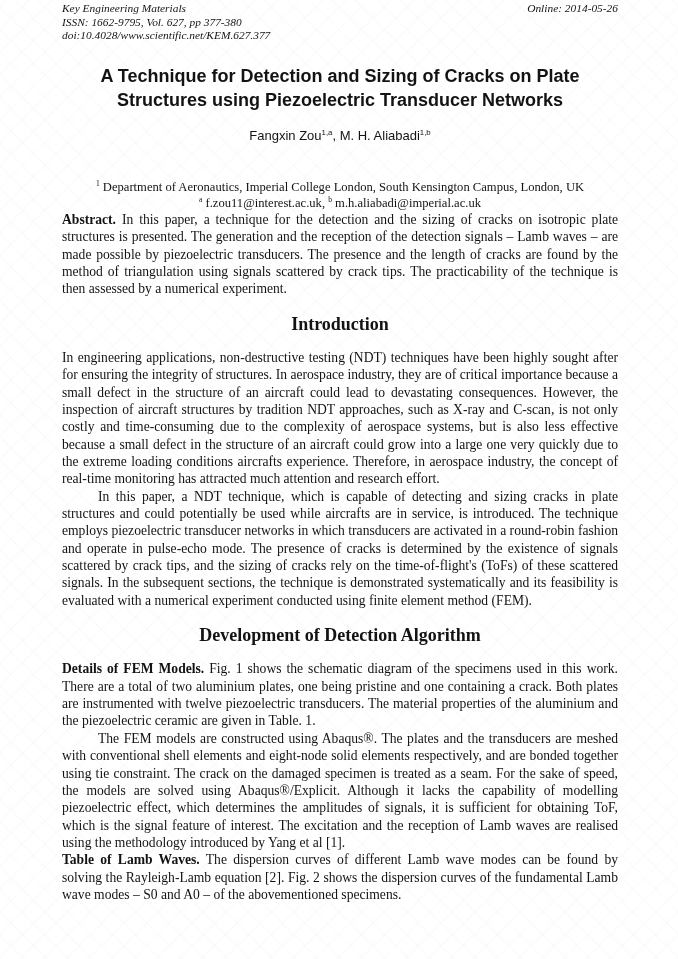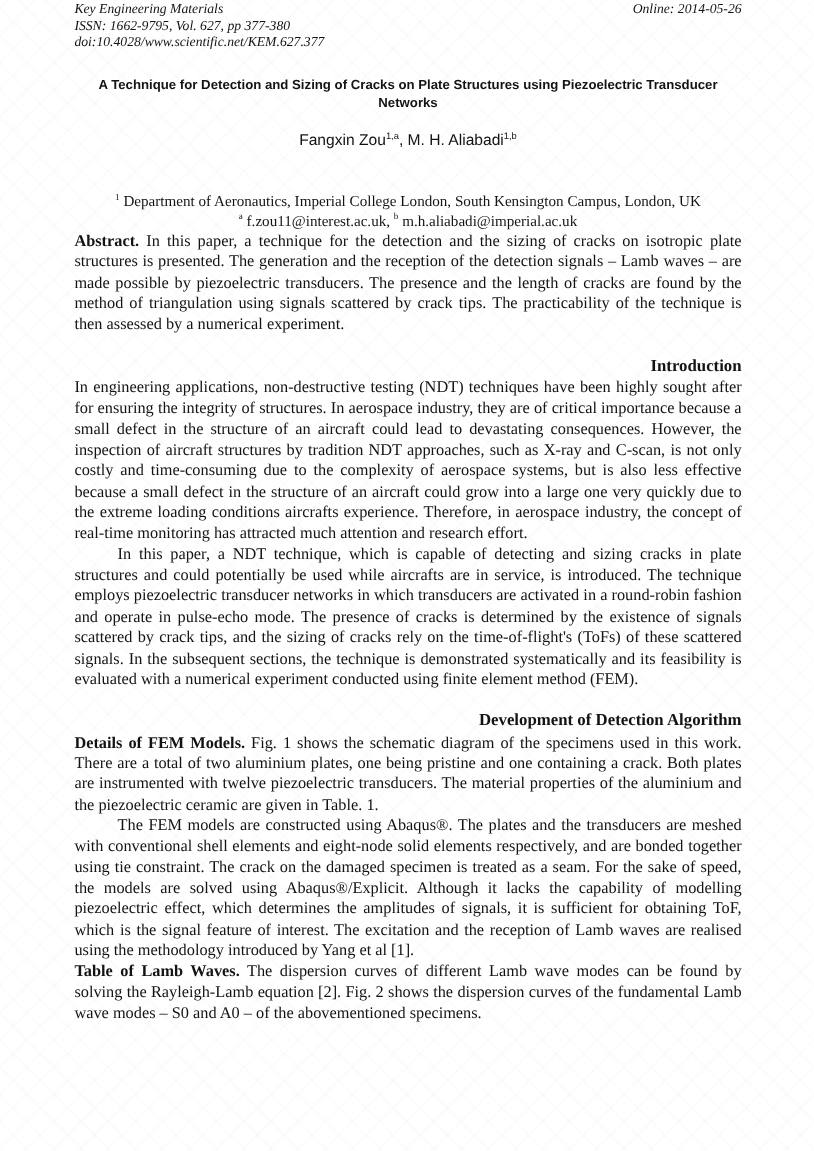--- a/index.html
+++ b/index.html
@@ -35,21 +35,21 @@
   }
   .header-left div { white-space: nowrap; }
   .header-right { text-align: right; white-space: nowrap; }
 
   
   .paper-title {
     margin-top: 21px;
     text-align: center;
     font-family: "Liberation Sans", sans-serif;
     font-weight: bold;
-    font-size: 11px;
+    font-size: 18px;
     line-height: 1.35;
     padding: 0 10px;
   }
   .authors {
     margin-top: 15px;
     text-align: center;
     font-family: "Liberation Sans", sans-serif;
     font-size: 13px;
   }
   sup {
@@ -76,25 +76,25 @@
   
   .body-text {
     font-size: 13.6px;
     line-height: 17.35px;
     text-align: justify;
   }
   p.para { margin: 0; }
   .mt-para { margin-top: 14px; }
   .indent { text-indent: 36px; }
   .section-heading {
-    font-size: 14px;
+    font-size: 18px;
     font-weight: bold;
-    margin: 0;
+    margin: 16px;
     margin-top: 18px;
-    text-align: right;
+    text-align: center;
   }
   .abstract { margin-top: 14px; }
   b.runin { font-weight: bold; }
 </style>
 </head>
 <body>
 
 <div class="page">
 
   <div class="header-row">

